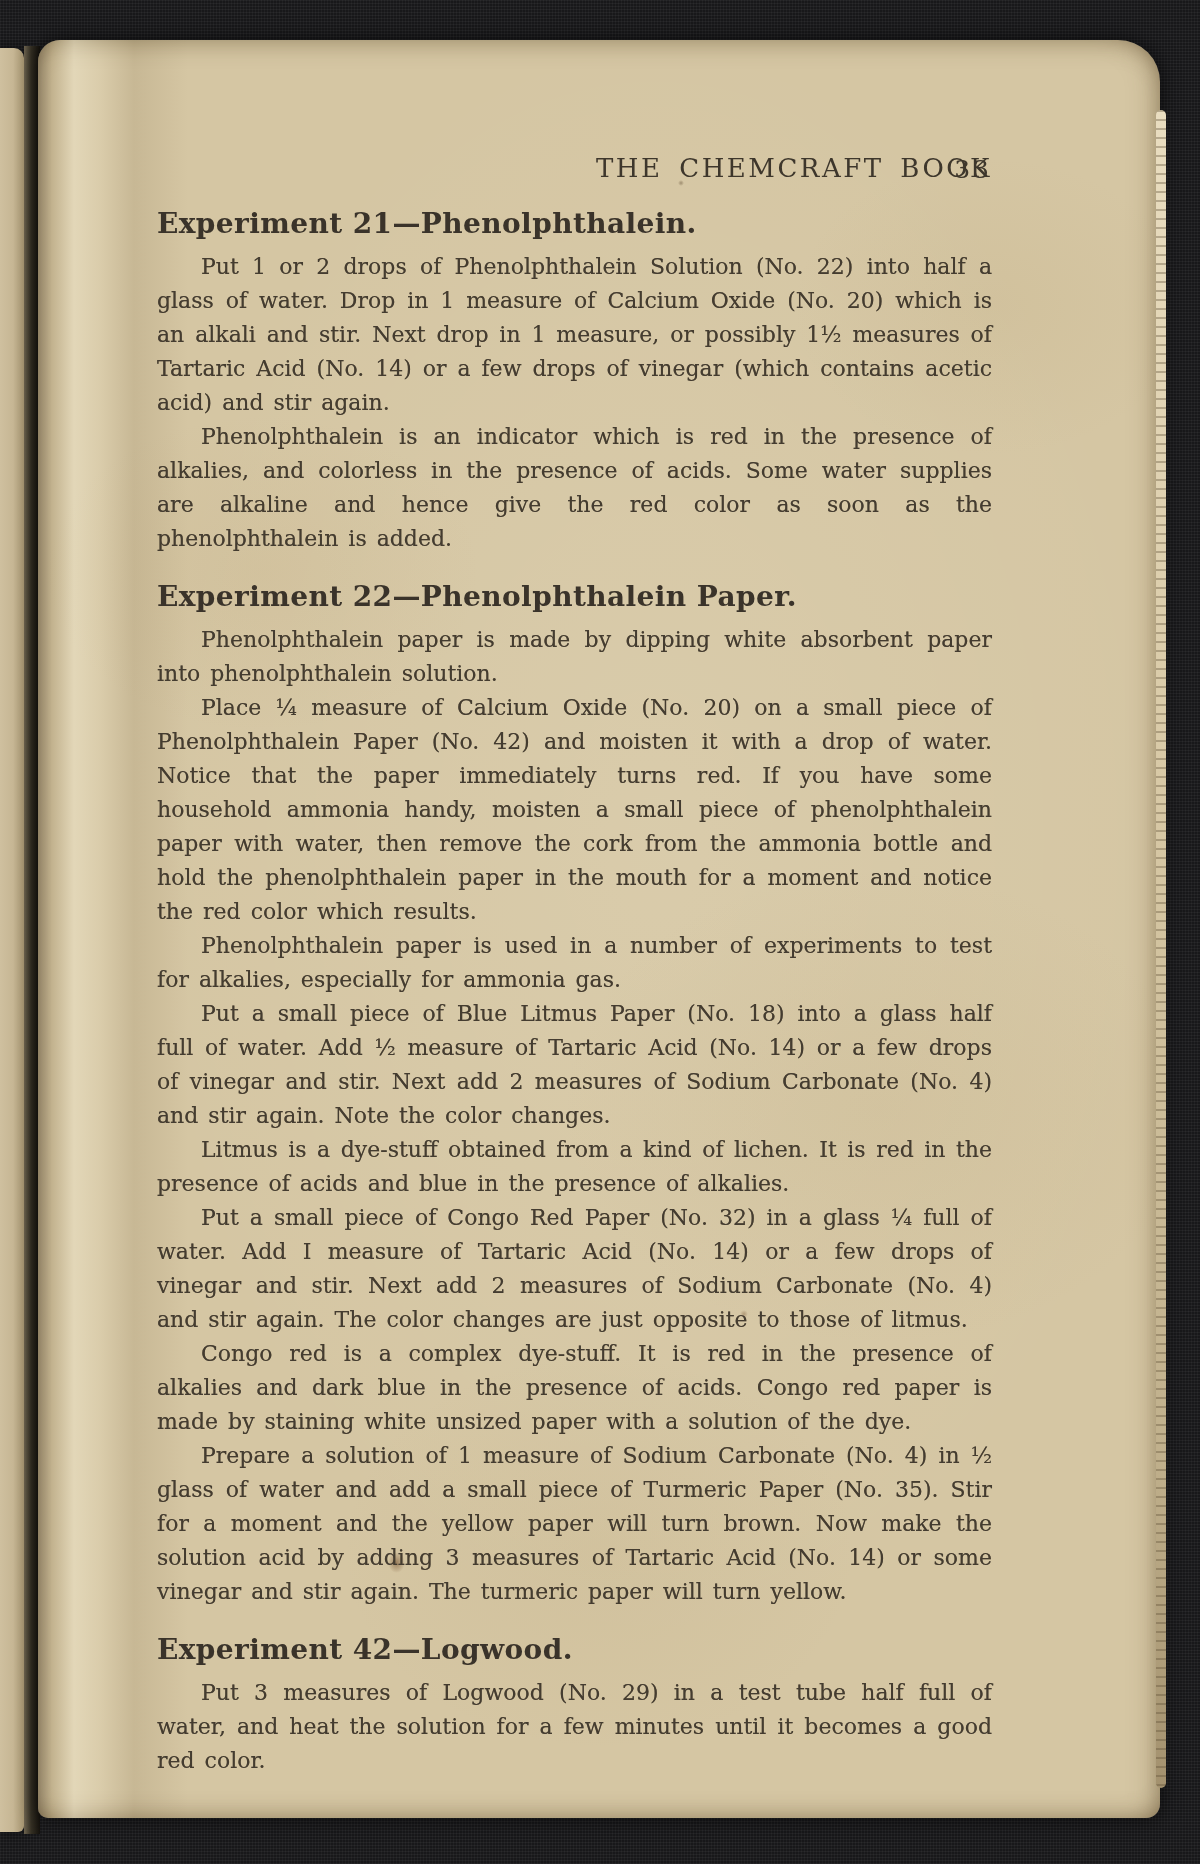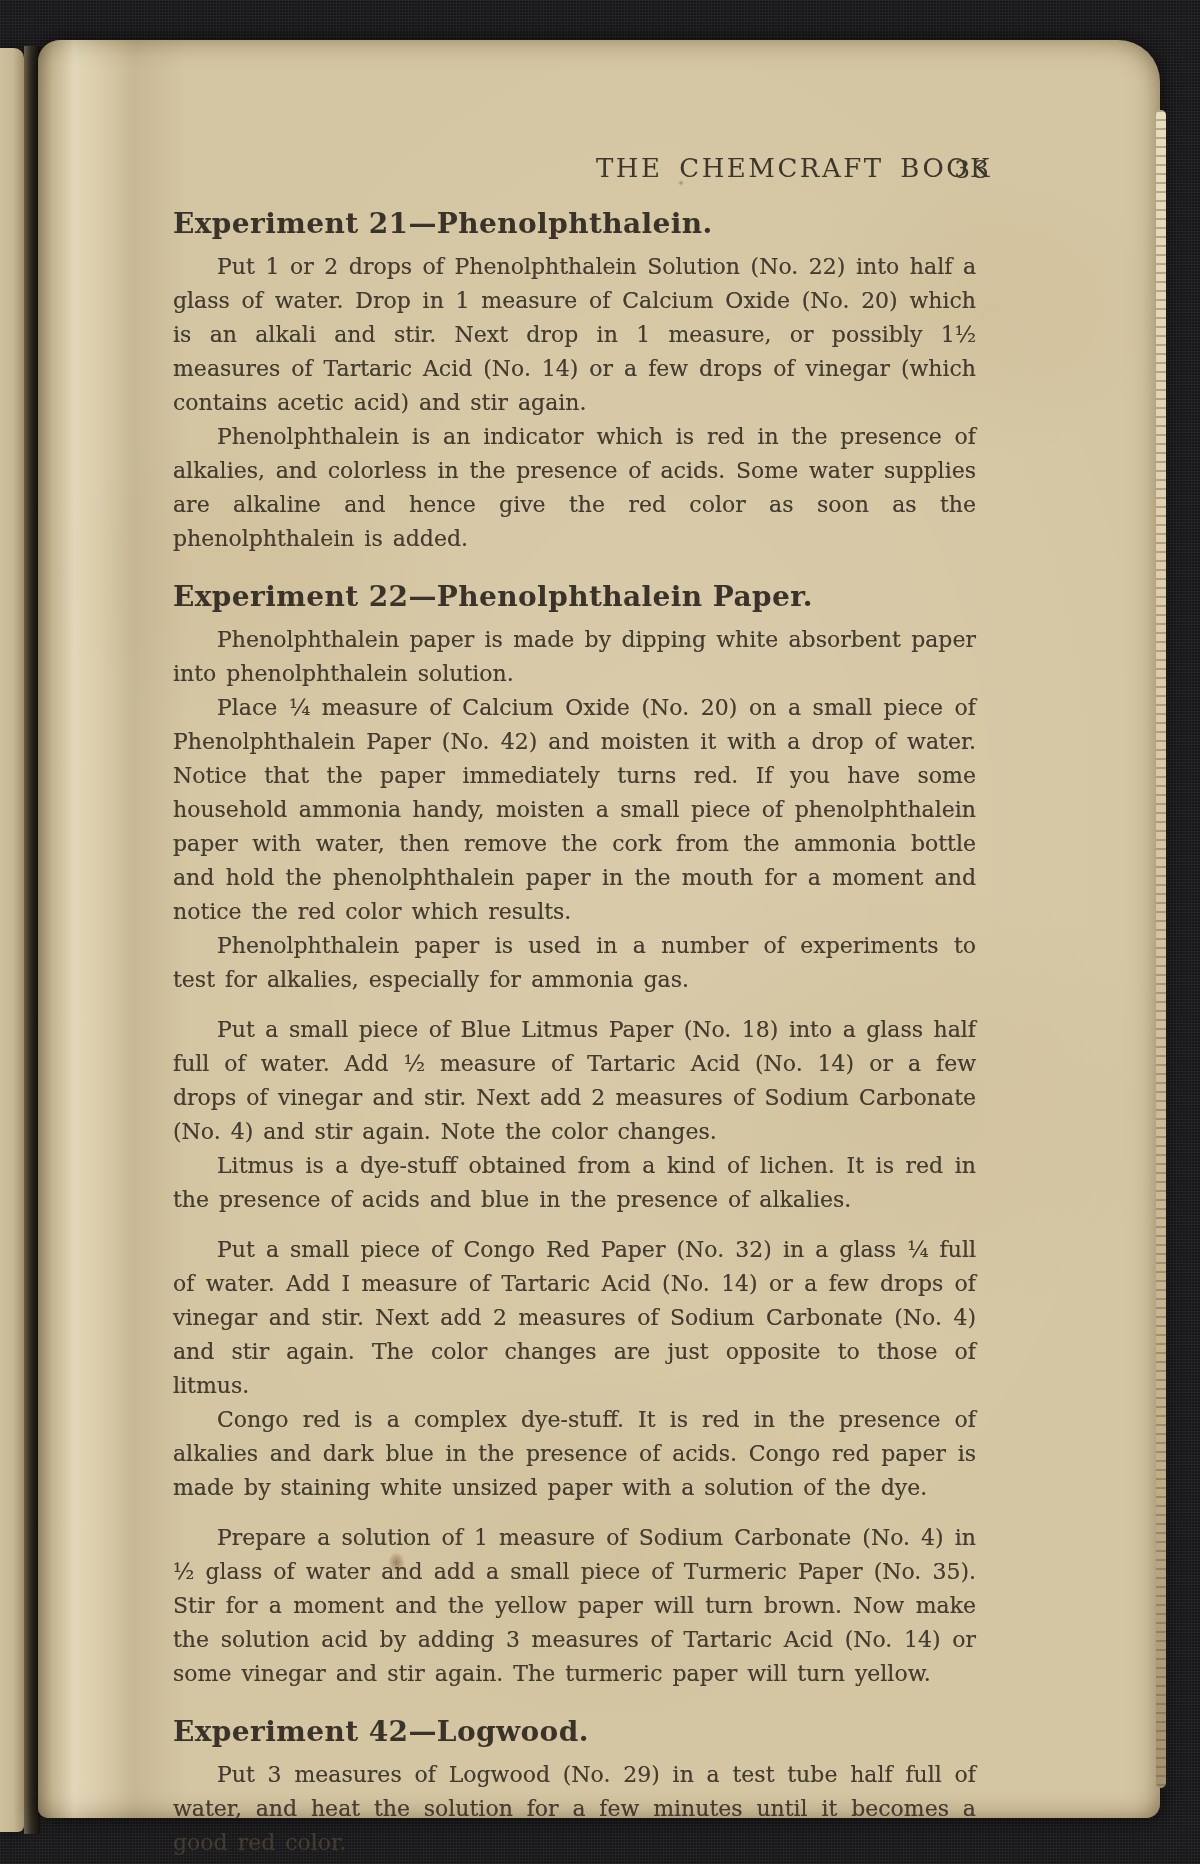--- a/index.html
+++ b/index.html
@@ -114,21 +114,21 @@
   }
   .running-header .pagenum {
     position: absolute;
     right: 0;
     top: 2px;
     font-size: 25px;
     letter-spacing: 3px;
     color: #3e372c;
   }
 
-  section { margin: 16px; }
+  section { margin: 0; }
   h2 {
     margin: 24px 0 10px 0;
     font-size: 28px;
     font-weight: bold;
     letter-spacing: 0.4px;
     color: #3a332a;
   }
   p {
     margin: 0;
     font-size: 22px;

